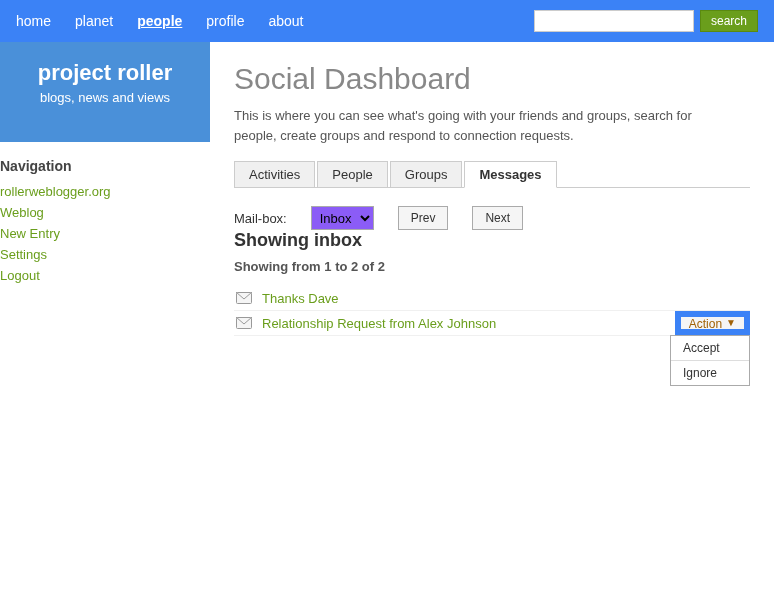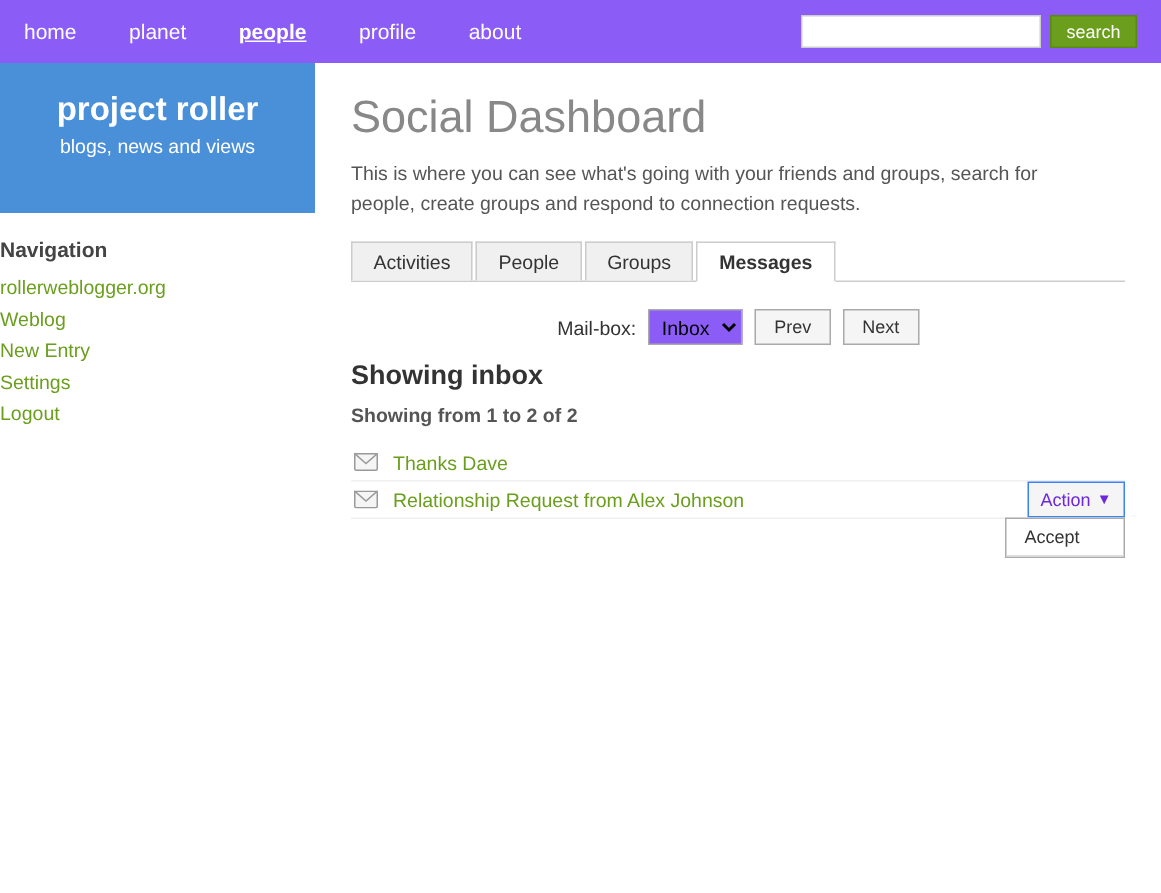--- a/index.html
+++ b/index.html
@@ -1,25 +1,24 @@
 <!DOCTYPE html>
 <html><head>
   <meta charset="utf-8">
   <style>
     * { margin: 0; padding: 0; box-sizing: border-box; }
     body { font-family: Arial, sans-serif; font-size: 13px; background: #fff; width: 774px; min-height: 595px; }
 
     
     #top-nav {
-      background: #8b5cf6;
+      background: #3b82f6;
       height: 42px;
       display: flex;
       align-items: center;
       padding: 0 16px;
-      gap: 11px;
     }
     #top-nav a {
       color: #fff;
       text-decoration: none;
       font-size: 14px;
       font-weight: normal;
       margin-right: 24px;
     }
     #top-nav a.active {
       text-decoration: underline;
@@ -139,23 +138,23 @@
       border-bottom: 1px solid #fff;
       margin-bottom: -1px;
       font-weight: bold;
       color: #333;
     }
 
     
     #mailbox-row {
       display: flex;
       align-items: center;
-      justify-content: center;
-      margin-bottom: 10px;
-      gap: 8px;
+      justify-content: flex-start;
+      margin-bottom: 0;
+      gap: 24px;
     }
     #mailbox-row label {
       font-size: 13px;
       color: #333;
     }
     #mailbox-select {
       font-size: 13px;
       height: 24px;
       border: 1px solid #aaa;
       background: #8b5cf6;
@@ -220,26 +219,26 @@
     
     #action-dropdown-container {
       position: absolute;
       right: 0;
       top: 0;
     }
     #action-btn {
       font-size: 12px;
       height: 24px;
       padding: 0 8px;
-      border: 1px solid #3b82f6;
+      border: 6px solid #3b82f6;
       background: #f5f5f5;
       cursor: pointer;
-      color: #6d28d9;
-      display: flex;
-      align-items: center;
+      color: #a16207;
+      display: flex;
+      align-items: flex-start;
       gap: 4px;
     }
     #action-menu {
       position: absolute;
       top: 24px;
       right: 0;
       border: 1px solid #aaa;
       background: #fff;
       z-index: 100;
       min-width: 80px;
@@ -339,19 +338,20 @@
         <a class="message-link" href="#">Relationship Request from Alex Johnson</a>
 
         <div id="action-dropdown-container">
           <button id="action-btn">
             <span>Action</span>
             <span style="font-size:10px;">▼</span>
           </button>
           <div id="action-menu">
             <div>Accept</div>
             <div class="menu-divider"></div>
+            <div>Ignore</div>
           </div>
         </div>
       </div>
     </div>
 
   </main>
 </div>
 
 </body></html>

